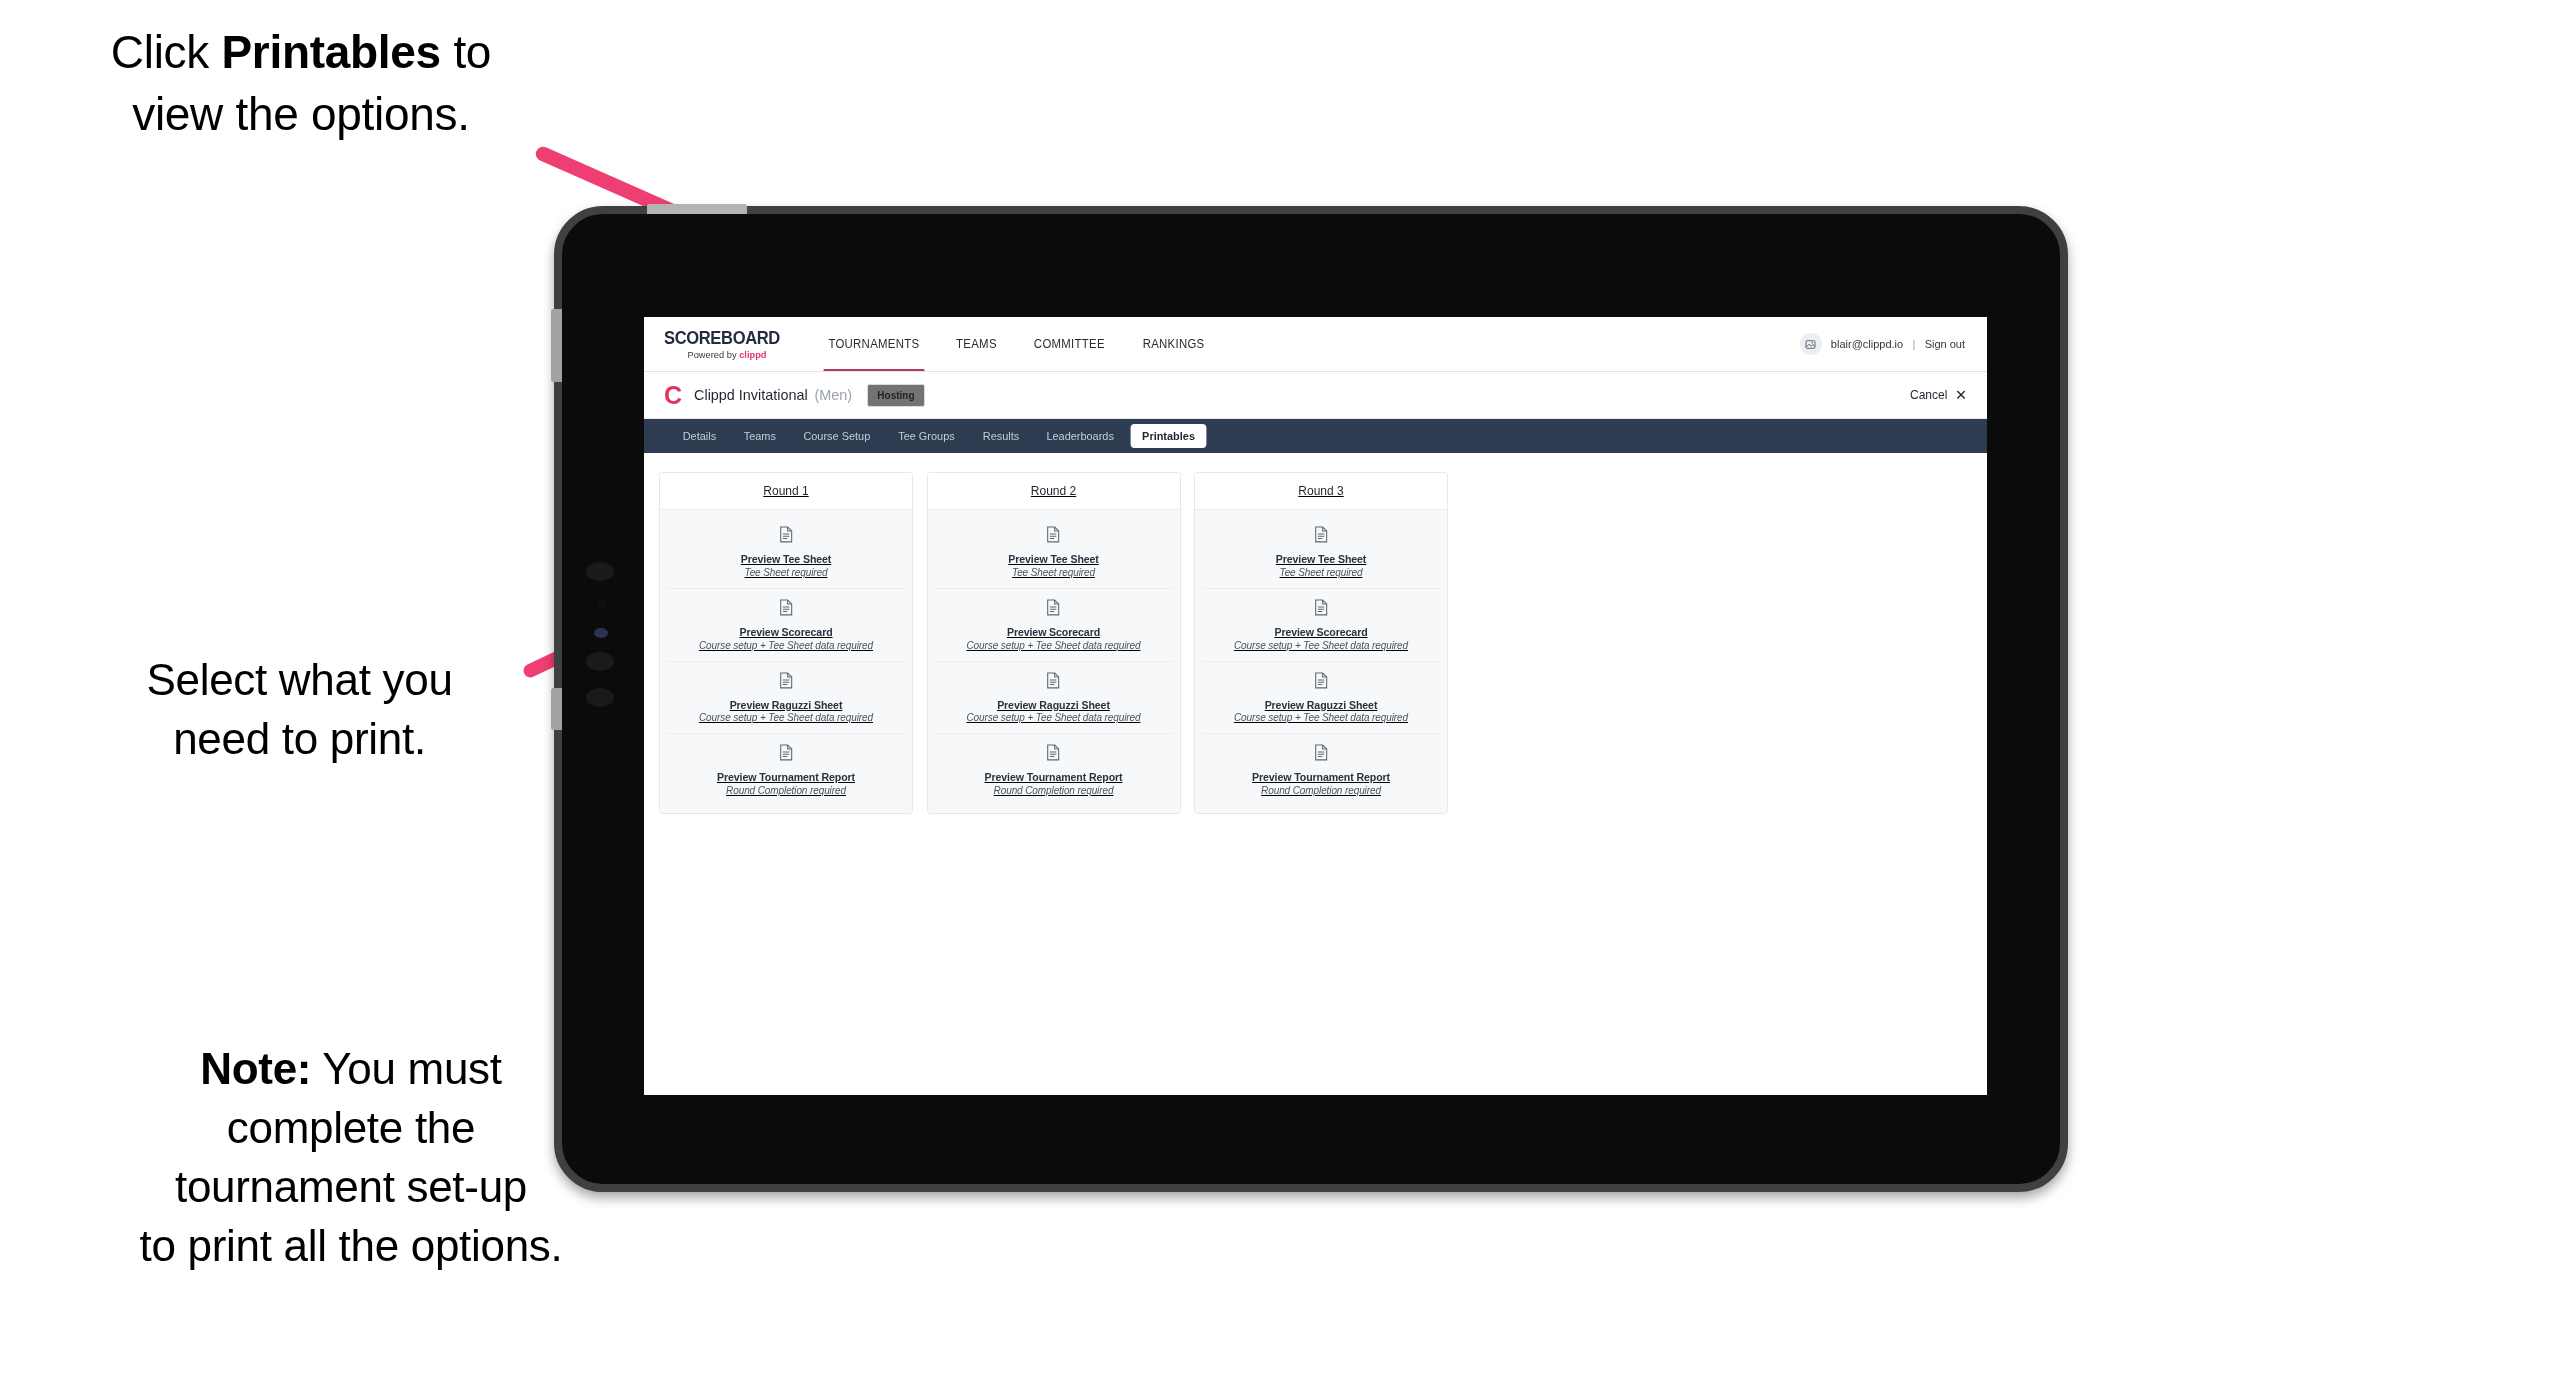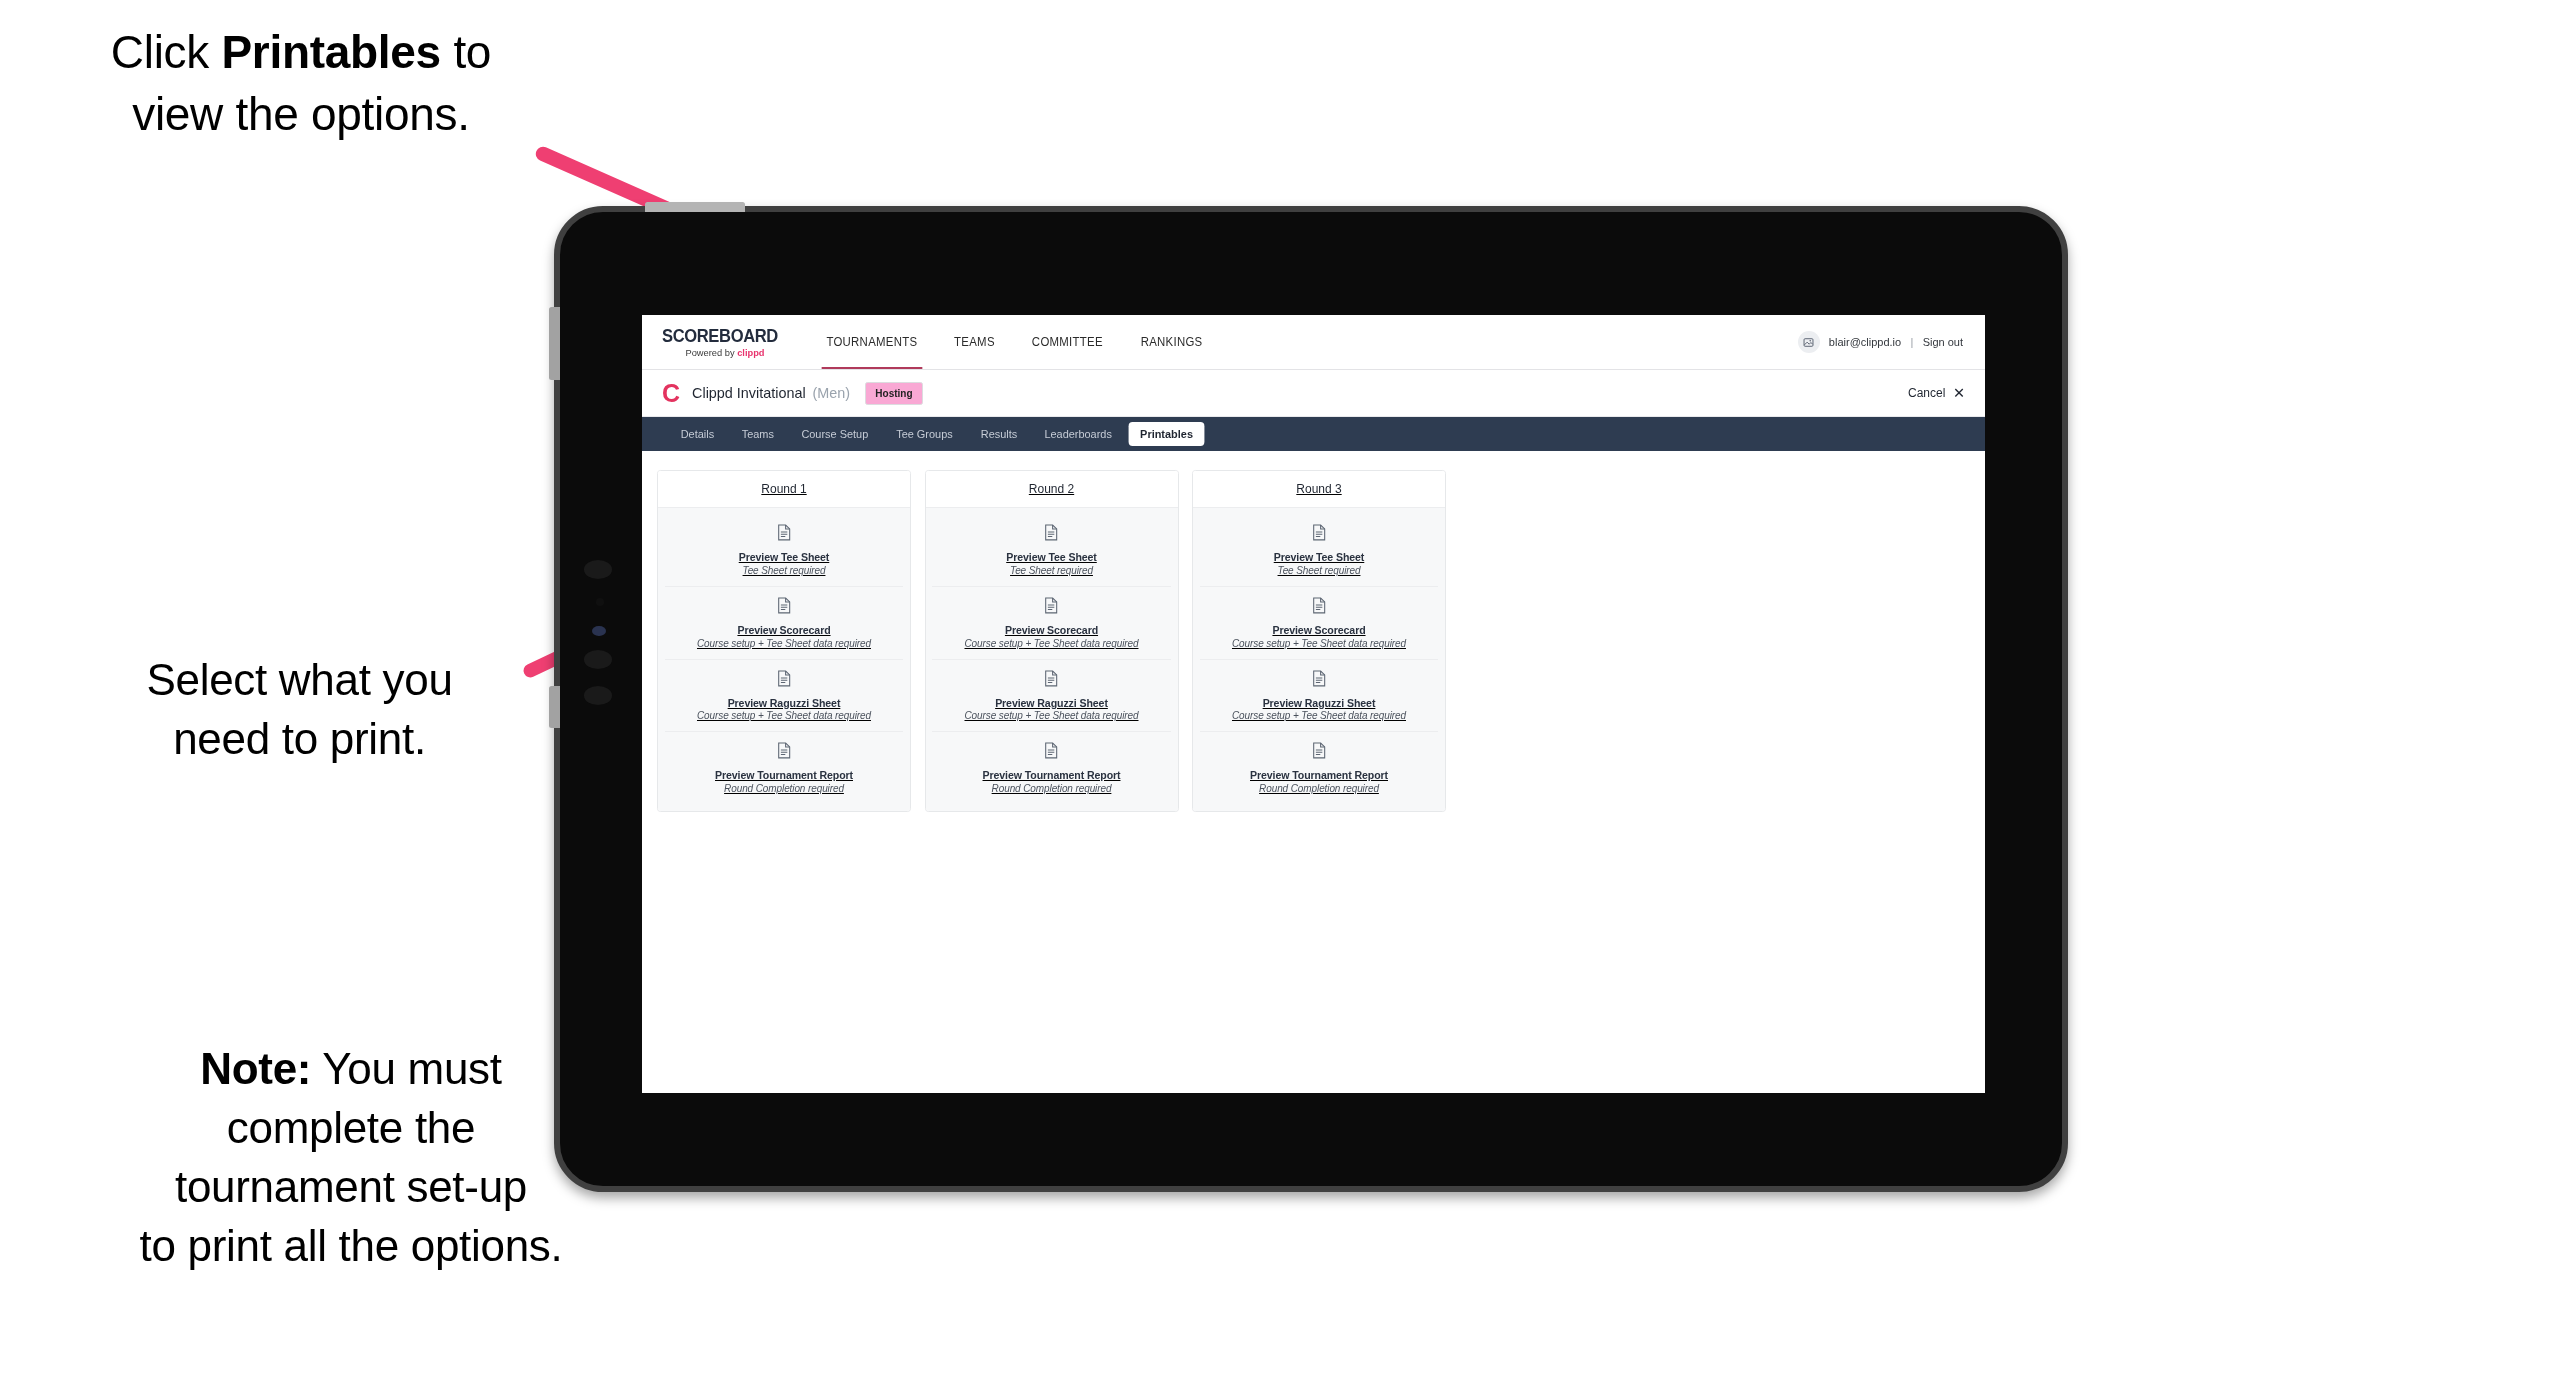--- a/index.html
+++ b/index.html
@@ -28,21 +28,21 @@
   
   .arrow-svg { position: absolute; left:0; top:0; width:2576px; height:1386px; pointer-events:none; }
 
   
   #tablet {
     position: absolute;
     left: 554px; top: 206px;
     width: 1514px; height: 986px;
     background: #0b0b0b;
     border-radius: 49px;
-    border: 6px solid #404040;
+    border: 8px solid #404040;
     box-shadow: 0 6px 12px rgba(0,0,0,.35);
   }
   .tab-btn { position:absolute; background:#a2a2a2; border-radius:2.5px; }
   #tab-btn-top   { left: 85px; top:-10px; width: 100px; height: 10px; background:#b4b4b4; border-radius:2.5px 2.5px 0 0;}
   #tab-btn-left1 { left:-11px; top: 95px; width: 11px; height: 73px; border-radius:2.5px 0 0 2.5px;}
   #tab-btn-left2 { left:-11px; top: 474px; width: 11px; height: 42px; border-radius:2.5px 0 0 2.5px;}
 
   .bezel-dot { position:absolute; background:#1a1a1a; border-radius:50%; }
   #dot-a { left: 24px; top: 348px; width: 28px; height: 18.6px; }
   #dot-b { left: 36px; top: 386px; width: 7.6px;  height: 7.6px; background:#101010;}
@@ -104,21 +104,21 @@
   }
   #clippd-c {
     font-family: "Liberation Sans", sans-serif;
     font-weight:700; font-size:25px; color:#e3335f; line-height:1;
     margin-right: 12px;
   }
   #tour-name { font-size:14.4px; color:#1f2530; }
   #tour-gender { font-size:14.4px; color:#9aa3ad; margin-left: 6.8px; }
   #hosting-badge {
     margin-left: 15px; font-size:10px; font-weight:700; color:#222;
-    border:0.8px solid #dcdcdf; border-radius:2.5px; padding: 5px 9.3px; background:#f9a8d4;
+    border:0.8px solid #dcdcdf; border-radius:2.5px; padding: 5px 9.3px; background:#737373;
   }
   #tourbar-spacer { flex:1; }
   #cancel-btn { display:flex; align-items:center; gap:7.6px; font-size:12px; color:#1f2530; cursor:pointer; }
   #cancel-x { font-size:14.4px; line-height:1; }
 
   
   #subtabs {
     display:flex; align-items:center; height: 34px;
     background:#2e3c51; padding-left: 26px; gap: 1.7px;
   }

